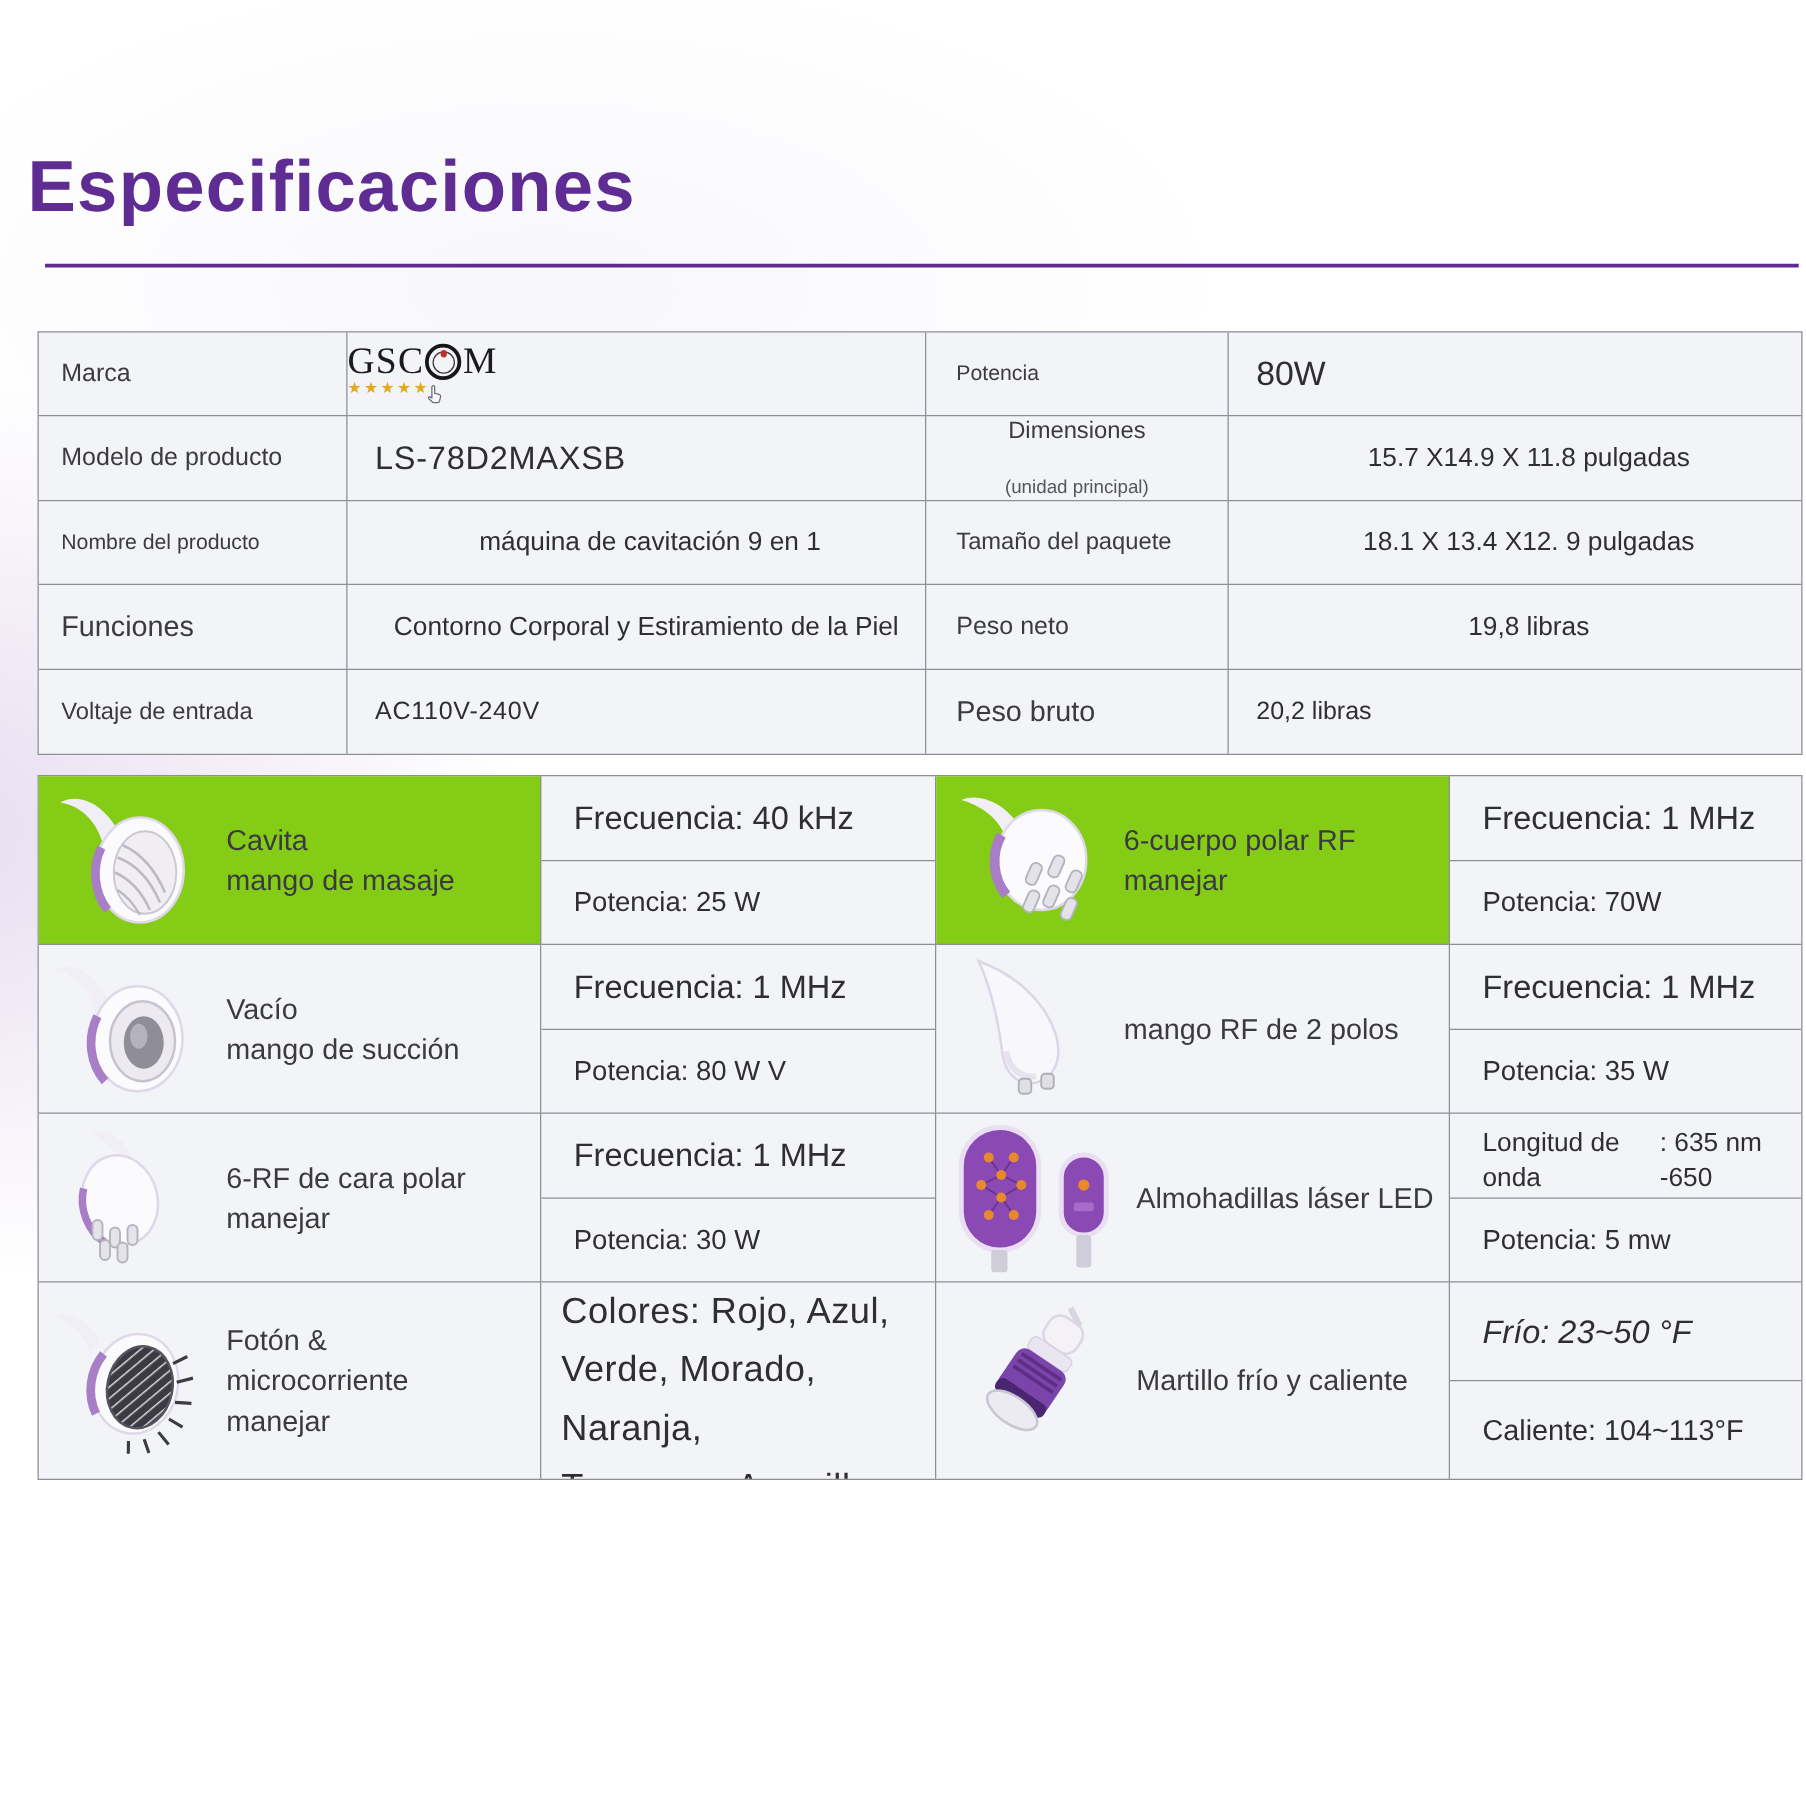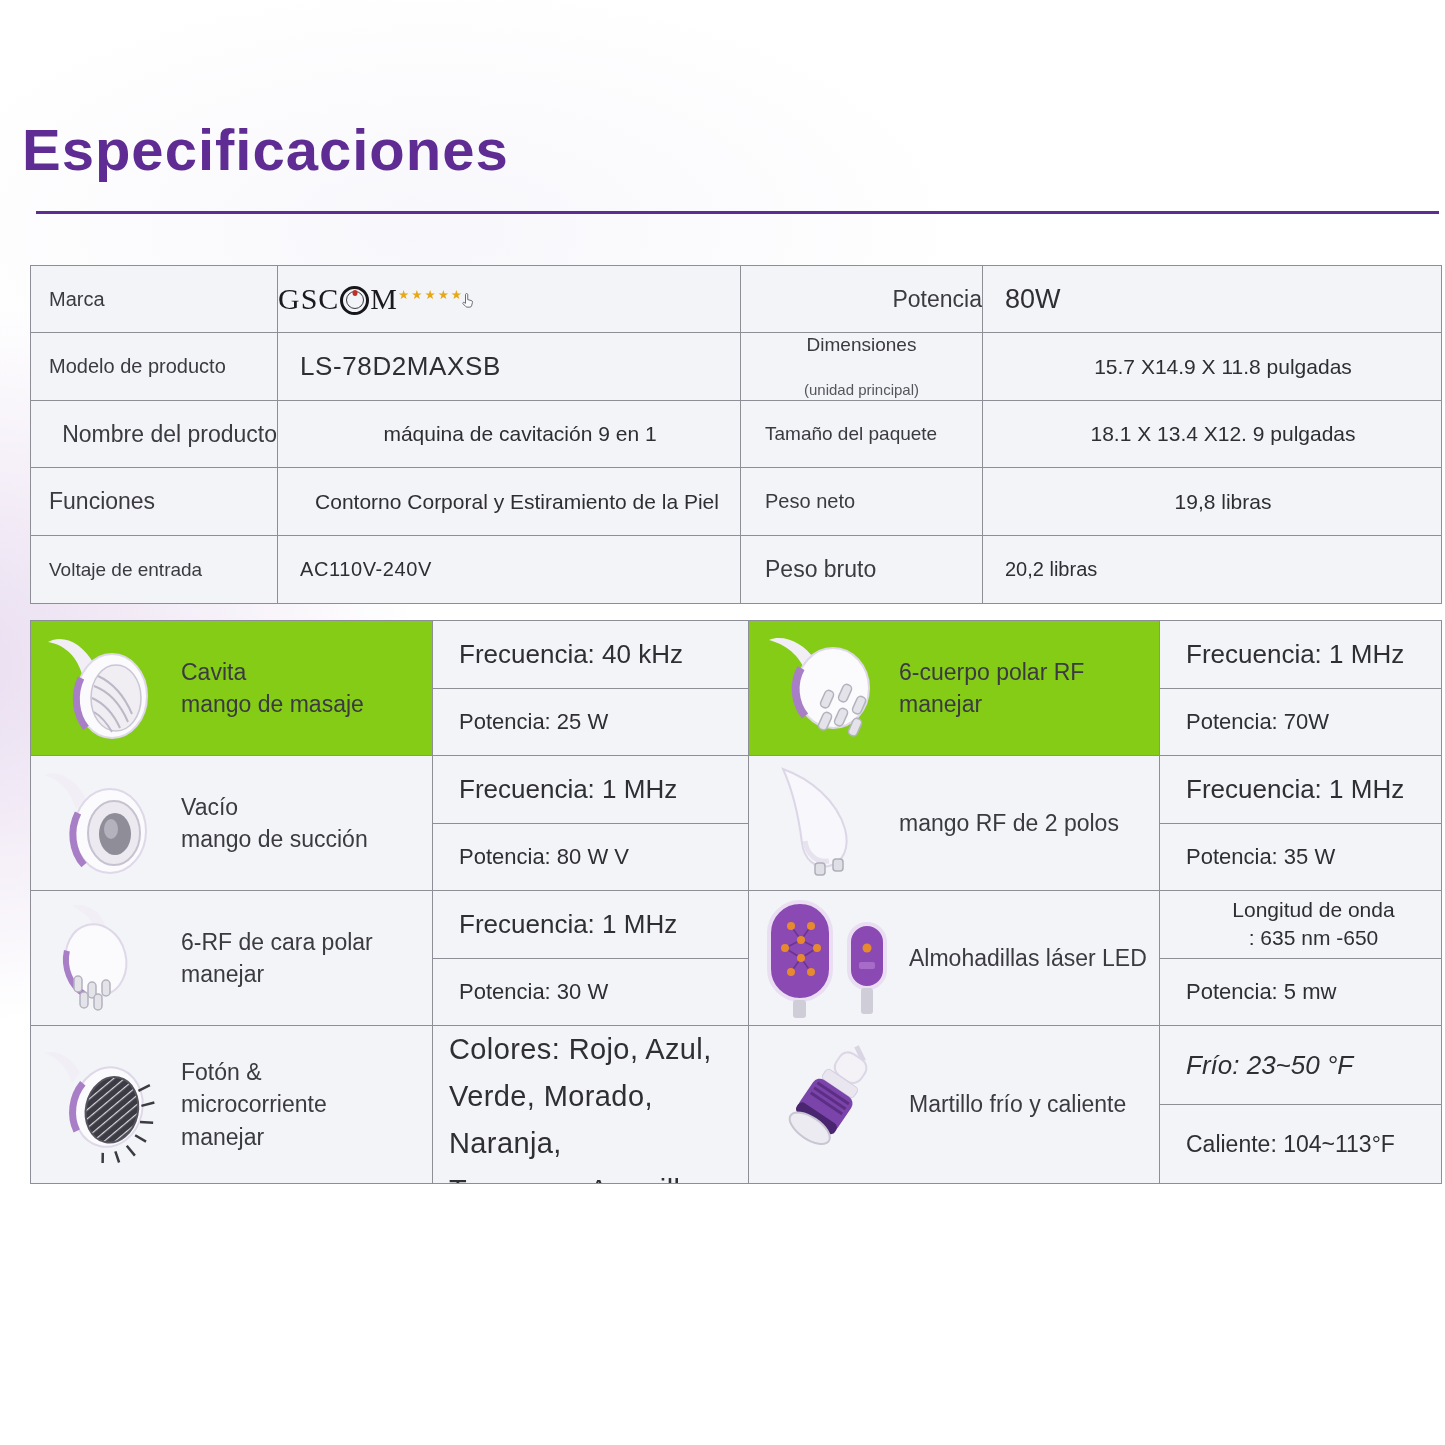--- a/index.html
+++ b/index.html
@@ -40,29 +40,29 @@
   .t1>div{
     border-right:1px solid var(--border);border-bottom:1px solid var(--border);
     display:flex;align-items:center;overflow:hidden;
   }
   .t1>div:nth-child(4n){border-right:none;}
   .t1>div:nth-child(n+17){border-bottom:none;}
   .lab1{padding-left:18px;}
   .val1{padding-left:22px;color:var(--txt-dark);}
   .lab2{padding-left:24px;}
   .val2{padding-left:22px;color:var(--txt-dark);}
-  .s17{font-size:23px;justify-content:flex-end;} .s19{font-size:19px;} .s20{font-size:20px;}
+  .s17{font-size:17px;} .s19{font-size:19px;} .s20{font-size:20px;}
   .s21{font-size:21px;justify-content:center;} .s23{font-size:23px;}
   .s24{font-size:20px;} .s26{font-size:26px;} .s27{font-size:27px;}
   .lsp{letter-spacing:.6px;}
   .dim-cell{flex-direction:column;justify-content:space-between;align-items:center;padding-left:0!important;line-height:1.25;}
   .dim-sub{font-size:15px;color:#55555c;}
 
   
-  .logo-wrap{width:100%;display:flex;flex-direction:row;align-items:center;}
+  .logo-wrap{width:100%;display:flex;flex-direction:column;align-items:flex-start;}
   .logo-line{font-family:"Liberation Serif",serif;font-size:30px;color:#1b1b1f;letter-spacing:1px;display:flex;align-items:center;line-height:1;}
   .logo-o{position:relative;display:inline-block;width:23px;height:23px;border:3px solid #17171a;border-radius:50%;margin:0 1px;top:1px;}
   .logo-o .inner{position:absolute;inset:2.5px;border:1.5px solid #3a3a40;border-radius:50%;}
   .logo-o .dot{position:absolute;top:1.5px;left:50%;transform:translateX(-50%);width:5px;height:6px;background:#c03028;border-radius:50%;}
   .logo-stars{display:flex;align-items:flex-start;margin-top:0px;}
   .stars{font-size:12.5px;color:#e6a817;letter-spacing:2px;line-height:1;}
   .hand{margin-top:3px;margin-left:-3px;}
 
   
   .t2{
@@ -79,21 +79,21 @@
   .t2>div:nth-child(n+13){border-bottom:none;}
   .hcell{display:flex;align-items:center;}
   .iconbox{flex:0 0 150px;display:flex;align-items:center;justify-content:center;height:100%;}
   .iconbox.narrow{flex:0 0 140px;}
   .hlabel{flex:1;font-size:23px;line-height:1.4;color:var(--txt);padding-right:4px;}
   .vcell{display:flex;flex-direction:column;}
   .vhalf{flex:1;display:flex;align-items:center;padding-left:26px;color:var(--txt-dark);}
   .vhalf.top{border-bottom:1px solid var(--border);}
   .vtop-txt{font-size:26px;}
   .vbot-txt{font-size:22px;}
-  .twoLine{flex-direction:column;align-items:center;justify-content:center;line-height:1.35;}
+  .twoLine{align-items:flex-end;justify-content:center;line-height:1.35;}
   .twoLine span{font-size:21px;}
   .vfull{flex:1;display:flex;flex-direction:column;justify-content:center;padding-left:16px;line-height:1.62;}
   .vfull span{font-size:29px;letter-spacing:.4px;color:var(--txt-dark);}
   .pinktint{background:#84cc16;}
   .frio{font-size:26px;font-style:italic;}
   .caliente{font-size:23px;}
 </style>
 </head>
 <body>
 

